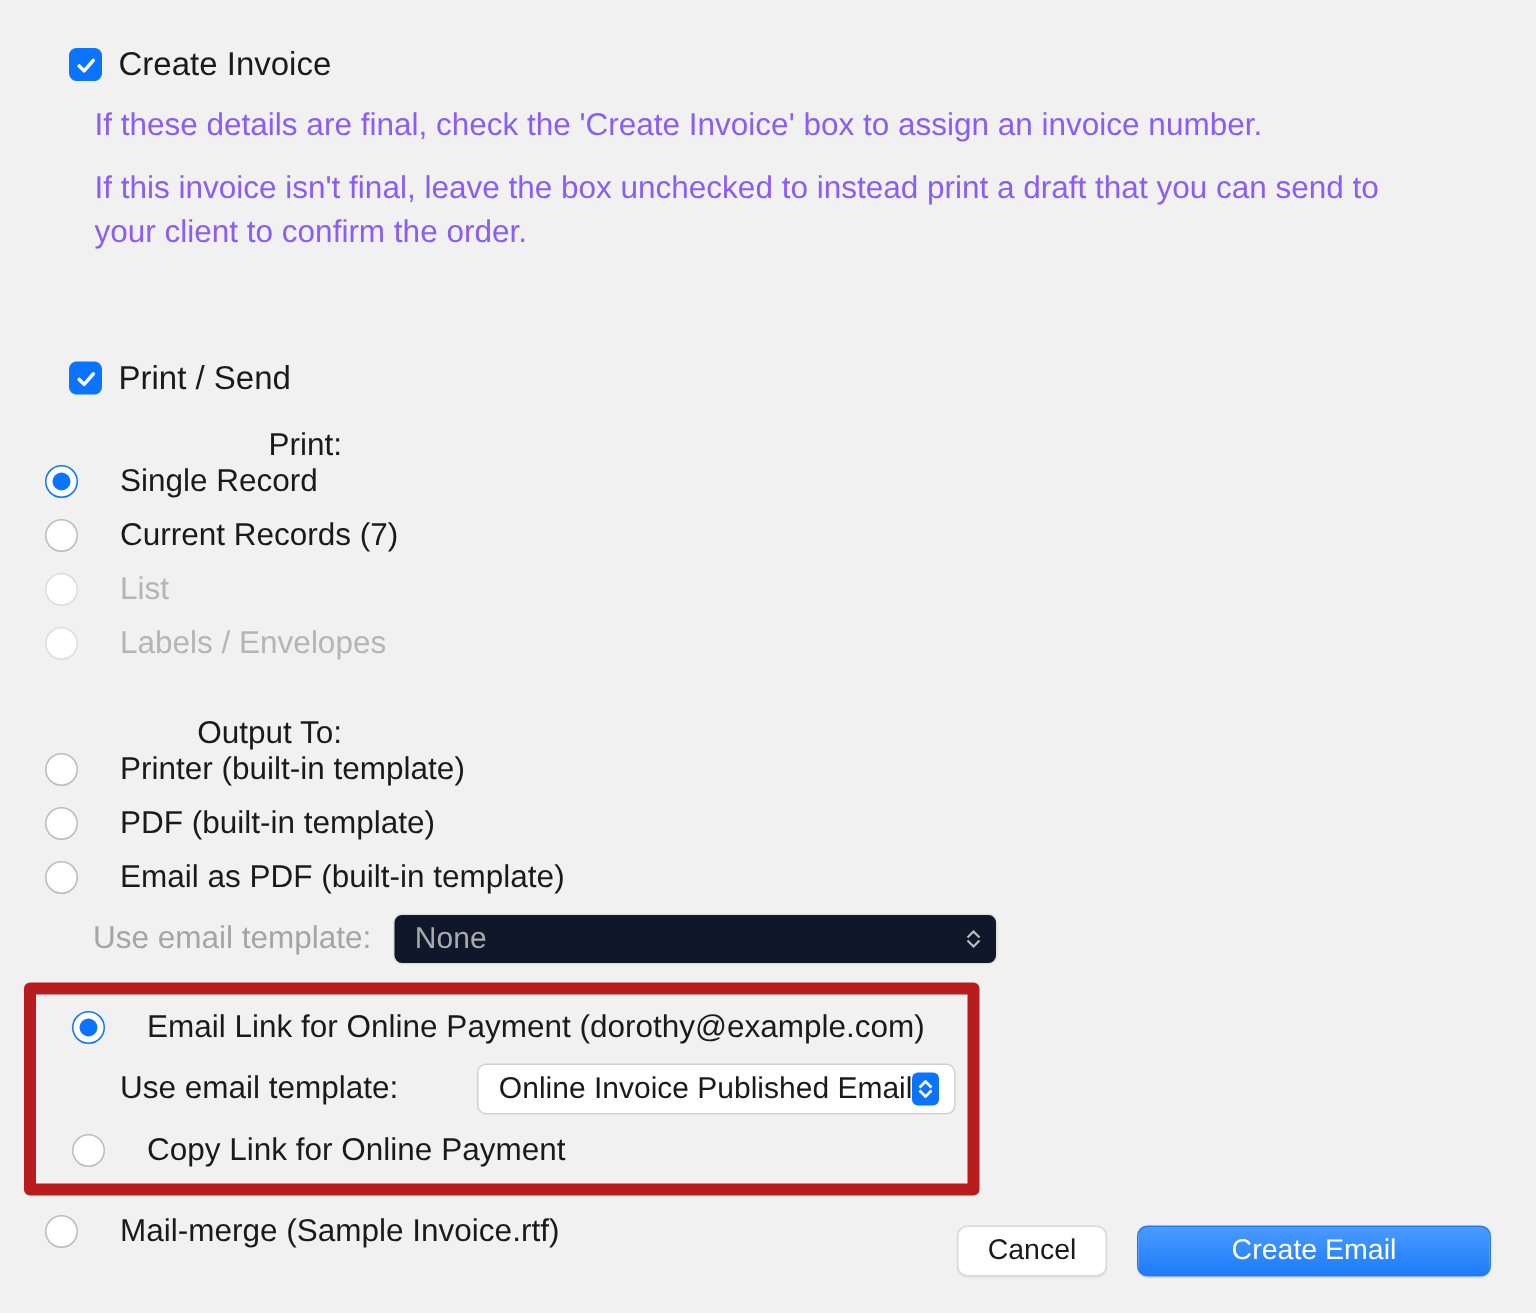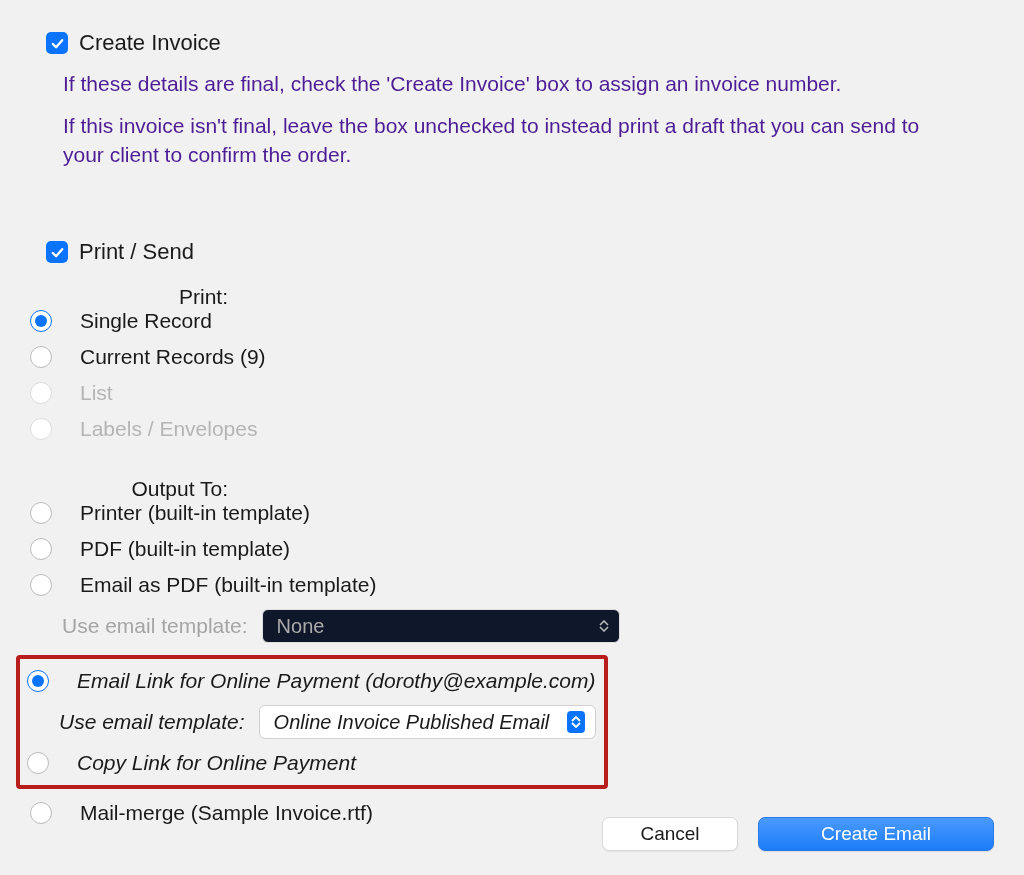--- a/index.html
+++ b/index.html
@@ -41,21 +41,21 @@
     .checkbox svg {
       width: 15px;
       height: 15px;
     }
     .checkbox-label {
       font-size: 22px;
       color: #1a1a1a;
     }
     .description {
       font-size: 21px;
-      color: #4c1d95;
+      color: #8b5cf6;
       line-height: 1.35;
       margin-left: 33px;
       margin-bottom: 14px;
       padding-right: 30px;
     }
     .print-send-section {
       margin-top: 70px;
     }
     .form-grid {
       margin-top: 18px;
@@ -142,20 +142,21 @@
       padding: 0 10px 0 14px;
       font-size: 20px;
       color: #aaa;
       cursor: pointer;
       max-width: 510px;
     }
     .select-box.enabled {
       background: #fff;
       color: #1a1a1a;
       border-color: #d0d0d0;
+      margin-left: 38px;
     }
     .select-arrows {
       display: flex;
       flex-direction: column;
       align-items: center;
       gap: 0;
     }
     .select-arrows.disabled {
       color: #bbb;
     }
@@ -165,46 +166,45 @@
       padding: 2px 3px;
       color: white;
       width: 18px;
       height: 22px;
       justify-content: center;
     }
     .select-arrows svg {
       display: block;
     }
     .highlight-box {
-      border: 4px solid #b91c1c;
+      border: 8px solid #b91c1c;
       border-radius: 4px;
-      padding: 10px 8px 10px 7px;
+      padding: 10px 8px 10px 24px;
       margin-left: -14px;
       margin-right: 12px;
-      font-style: italic;
     }
     .button-row {
       position: absolute;
       bottom: 24px;
       right: 30px;
       display: flex;
       gap: 20px;
     }
     .btn {
       height: 34px;
       border-radius: 7px;
       font-size: 19px;
       cursor: pointer;
       display: flex;
       align-items: center;
       justify-content: center;
       border: none;
     }
     .btn-cancel {
-      width: 136px;
+      width: 100px;
       background: #fff;
       color: #1a1a1a;
       border: 1px solid #d8d8d8;
       box-shadow: 0 1px 1px rgba(0,0,0,0.05);
     }
     .btn-primary {
       width: 236px;
       background: linear-gradient(#4a9aff, #1c7cf8);
       color: #fff;
       border: 1px solid #2a7ae6;
@@ -244,21 +244,21 @@
 
     <div class="form-row">
       <div class="form-label">Print:</div>
       <div class="form-options">
         <div class="radio-row">
           <div class="radio selected"></div>
           <span class="radio-label">Single Record</span>
         </div>
         <div class="radio-row">
           <div class="radio"></div>
-          <span class="radio-label">Current Records (9)</span>
+          <span class="radio-label">Current Records (7)</span>
         </div>
         <div class="radio-row">
           <div class="radio disabled"></div>
           <span class="radio-label disabled">List</span>
         </div>
         <div class="radio-row">
           <div class="radio disabled"></div>
           <span class="radio-label disabled">Labels / Envelopes</span>
         </div>
         <div class="spacer-row"></div>

